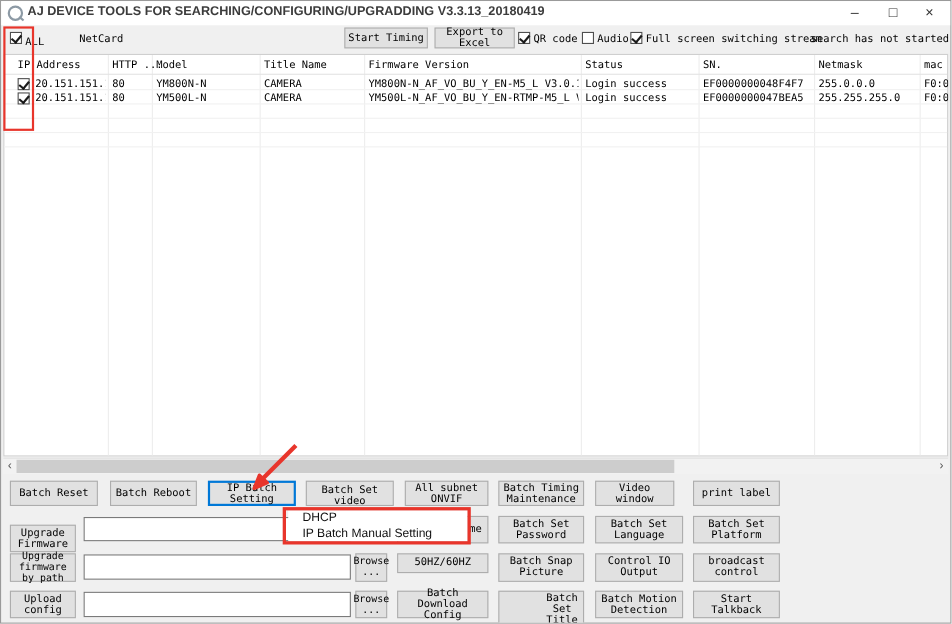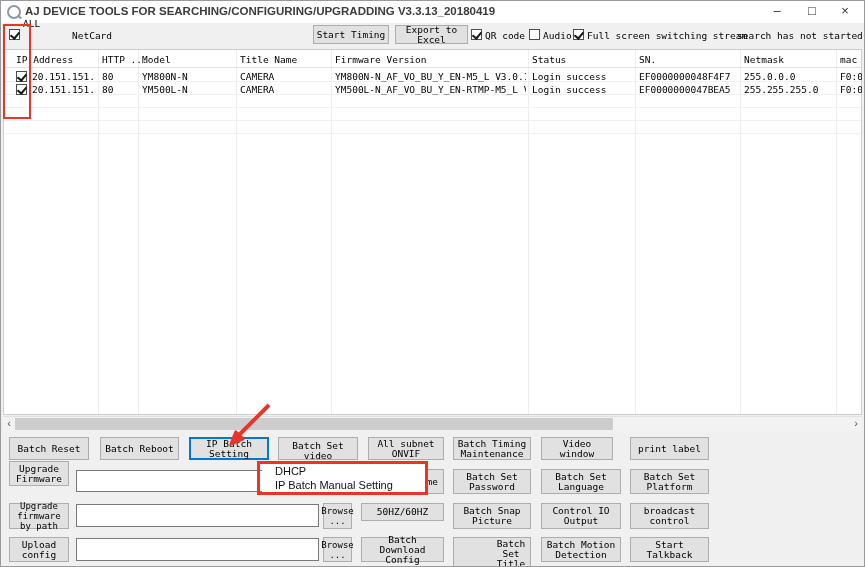--- a/index.html
+++ b/index.html
@@ -59,21 +59,21 @@
 
   <div class="titlebar">
     <span class="app-icon"></span>
     <span class="win-title">AJ DEVICE TOOLS FOR SEARCHING/CONFIGURING/UPGRADDING V3.3.13_20180419</span>
     <span class="winctl ctl-min">–</span>
     <span class="winctl ctl-max">□</span>
     <span class="winctl ctl-close">×</span>
   </div>
 
   <span class="cb checked" style="left:8px;top:28px;"></span>
-  <span class="tb-label" style="left:22px;top:17px;">ALL</span>
+  <span class="tb-label" style="left:22px;top:32px;">ALL</span>
   <span class="tb-label" style="left:71px;top:29px;">NetCard</span>
   <div class="pushbtn" style="left:312px;top:24px;width:76px;height:19px;">Start Timing</div>
   <div class="pushbtn" style="left:394px;top:24px;width:73px;height:19px;">Export to Excel</div>
   <span class="cb checked" style="left:470px;top:28px;"></span>
   <span class="tb-label" style="left:484px;top:29px;">QR code</span>
   <span class="cb" style="left:528px;top:28px;"></span>
   <span class="tb-label" style="left:542px;top:29px;">Audio</span>
   <span class="cb checked" style="left:572px;top:28px;"></span>
   <span class="tb-label" style="left:586px;top:29px;">Full screen switching stream</span>
   <span class="tb-label" style="left:736px;top:29px;">search has not started 2</span>
@@ -138,21 +138,21 @@
   <div class="pushbtn focusbtn" style="left:188px;top:436px;width:80px;height:23px;">IP Batch Setting</div>
   <div class="pushbtn btn-multiline" style="left:277px;top:436px;width:80px;height:23px;overflow:hidden;justify-content:flex-start;padding-top:3px;">
     <span>Batch Set video</span>
     
   </div>
   <div class="pushbtn" style="left:367px;top:436px;width:76px;height:23px;">All subnet ONVIF</div>
   <div class="pushbtn" style="left:452px;top:436px;width:78px;height:23px;">Batch Timing Maintenance</div>
   <div class="pushbtn" style="left:540px;top:436px;width:72px;height:23px;">Video window</div>
   <div class="pushbtn" style="left:629px;top:436px;width:79px;height:23px;">print label</div>
 
-  <div class="pushbtn" style="left:8px;top:460px;width:60px;height:25px;">Upgrade Firmware</div>
+  <div class="pushbtn" style="left:8px;top:476px;width:60px;height:25px;">Upgrade Firmware</div>
   <input class="path" style="left: 75px; top: 469px; width: 243px; height: 22px;" value="">
   <div class="pushbtn" style="left:360px;top:468px;width:83px;height:25px;justify-content:flex-end;padding-right:5px;">me</div>
   <div class="pushbtn" style="left:452px;top:468px;width:78px;height:25px;">Batch Set Password</div>
   <div class="pushbtn" style="left:540px;top:468px;width:80px;height:25px;">Batch Set Language</div>
   <div class="pushbtn" style="left:629px;top:468px;width:79px;height:25px;">Batch Set Platform</div>
 
   <div class="pushbtn" style="left:8px;top:502px;width:60px;height:26px;font-size:9px;">Upgrade firmware by path</div>
   <input class="path" style="left: 75px; top: 503px; width: 243px; height: 23px;" value="">
   <div class="pushbtn" style="left:322px;top:502px;width:29px;height:26px;font-size:9px;">Browse ...</div>
   <div class="pushbtn" style="left:360px;top:502px;width:83px;height:18px;">50HZ/60HZ</div>

